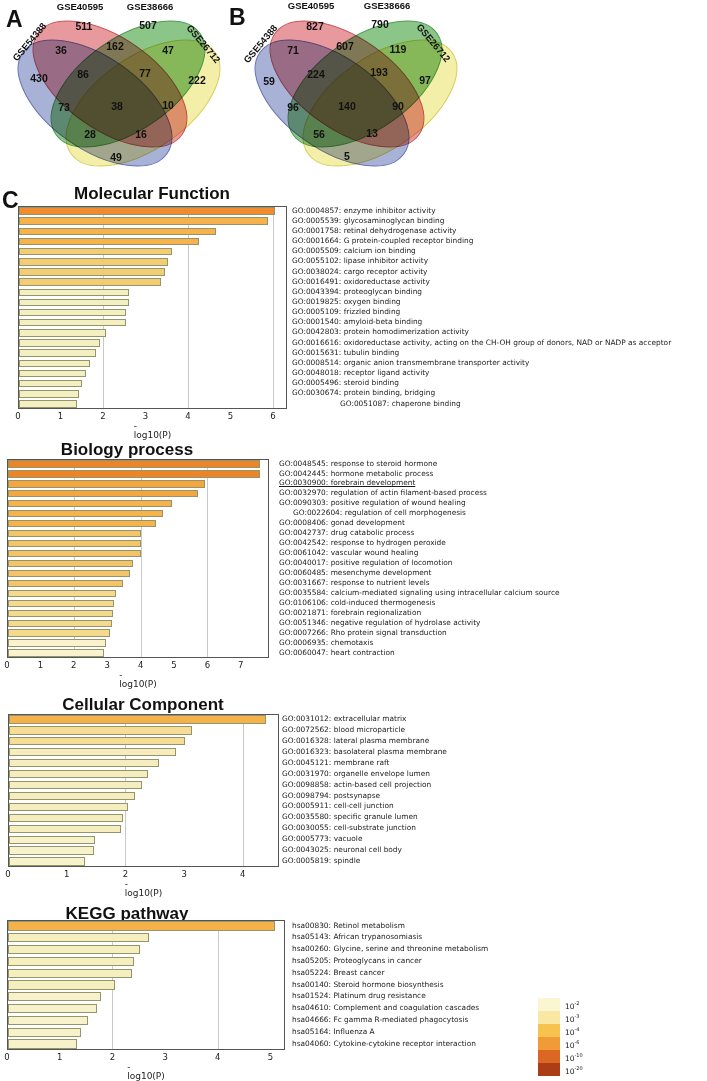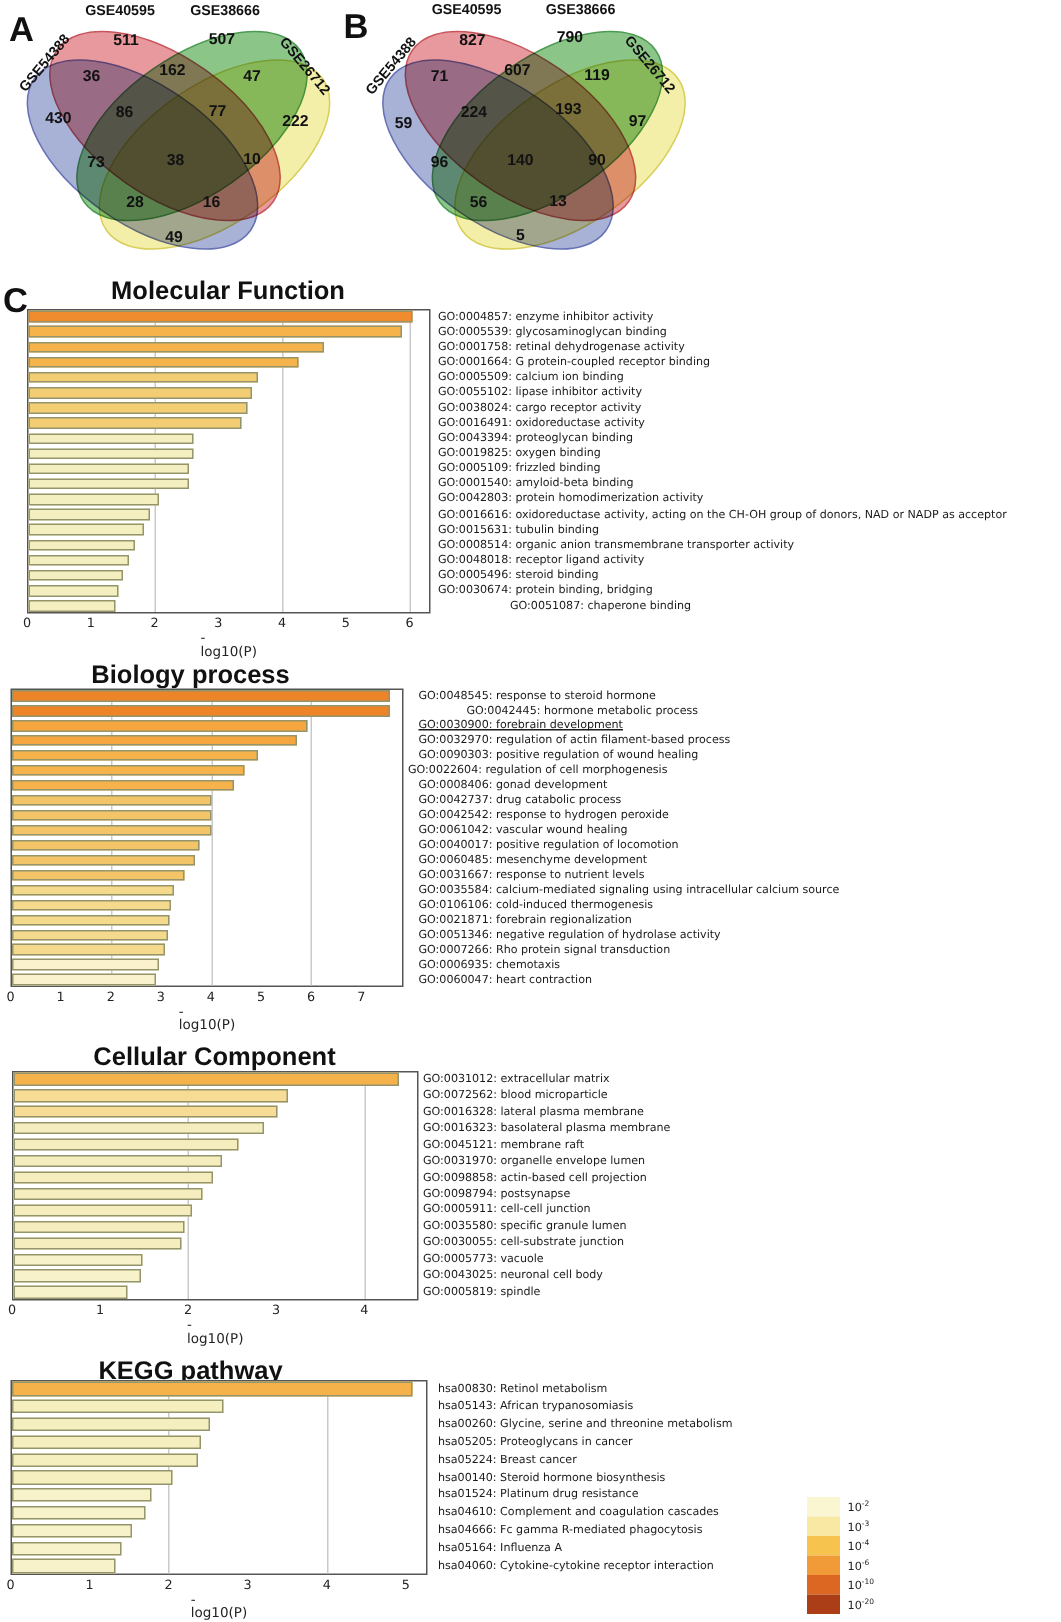--- a/index.html
+++ b/index.html
@@ -155,29 +155,29 @@
       </div>
       <div style="position: absolute; left: 0px; top: 0px;">
         <div class="chart-title" style="left: 127px; top: 441px;">Biology process</div>
         <div class="plot-box" style="left: 7px; top: 459px; width: 262px; height: 199px;"></div>
         <div class="gridline" style="left: 73.8px; top: 460px; height: 197px;"></div>
         <div class="gridline" style="left: 140.6px; top: 460px; height: 197px;"></div>
         <div class="gridline" style="left: 207.4px; top: 460px; height: 197px;"></div>
         <div class="bar" style="left: 8px; top: 460.3px; width: 251.504px; height: 7.35px; background: rgb(238, 132, 40);"></div>
         <div class="go-label" style="left: 279px; top: 459.575px;">GO:0048545: response to steroid hormone</div>
         <div class="bar" style="left: 8px; top: 470.25px; width: 251.504px; height: 7.35px; background: rgb(238, 132, 40);"></div>
-        <div class="go-label" style="left: 279px; top: 469.525px; margin-left: 32px;">GO:0042445: hormone metabolic process</div>
+        <div class="go-label" style="left: 279px; top: 469.525px;">GO:0042445: hormone metabolic process</div>
         <div class="bar" style="left: 8px; top: 480.2px; width: 197.396px; height: 7.35px; background: rgb(245, 166, 63);"></div>
         <div class="go-label" style="left: 279px; top: 479.475px; text-decoration: underline;">GO:0030900: forebrain development</div>
         <div class="bar" style="left: 8px; top: 490.15px; width: 190.382px; height: 7.35px; background: rgb(245, 166, 63);"></div>
         <div class="go-label" style="left: 279px; top: 489.425px;">GO:0032970: regulation of actin filament-based process</div>
         <div class="bar" style="left: 8px; top: 500.1px; width: 163.996px; height: 7.35px; background: rgb(246, 178, 75);"></div>
         <div class="go-label" style="left: 279px; top: 499.375px;">GO:0090303: positive regulation of wound healing</div>
         <div class="bar" style="left: 8px; top: 510.05px; width: 154.644px; height: 7.35px; background: rgb(246, 178, 75);"></div>
-        <div class="go-label" style="left: 272px; top: 509.325px;">GO:0022604: regulation of cell morphogenesis</div>
+        <div class="go-label" style="left: 293px; top: 509.325px;">GO:0022604: regulation of cell morphogenesis</div>
         <div class="bar" style="left: 8px; top: 520px; width: 147.63px; height: 7.35px; background: rgb(246, 178, 75);"></div>
         <div class="go-label" style="left: 279px; top: 519.275px;">GO:0008406: gonad development</div>
         <div class="bar" style="left: 8px; top: 529.95px; width: 132.934px; height: 7.35px; background: rgb(243, 196, 104);"></div>
         <div class="go-label" style="left: 279px; top: 529.225px;">GO:0042737: drug catabolic process</div>
         <div class="bar" style="left: 8px; top: 539.9px; width: 132.934px; height: 7.35px; background: rgb(243, 196, 104);"></div>
         <div class="go-label" style="left: 279px; top: 539.175px;">GO:0042542: response to hydrogen peroxide</div>
         <div class="bar" style="left: 8px; top: 549.85px; width: 132.6px; height: 7.35px; background: rgb(243, 196, 104);"></div>
         <div class="go-label" style="left: 279px; top: 549.125px;">GO:0061042: vascular wound healing</div>
         <div class="bar" style="left: 8px; top: 559.8px; width: 124.918px; height: 7.35px; background: rgb(243, 196, 104);"></div>
         <div class="go-label" style="left: 279px; top: 559.075px;">GO:0040017: positive regulation of locomotion</div>

